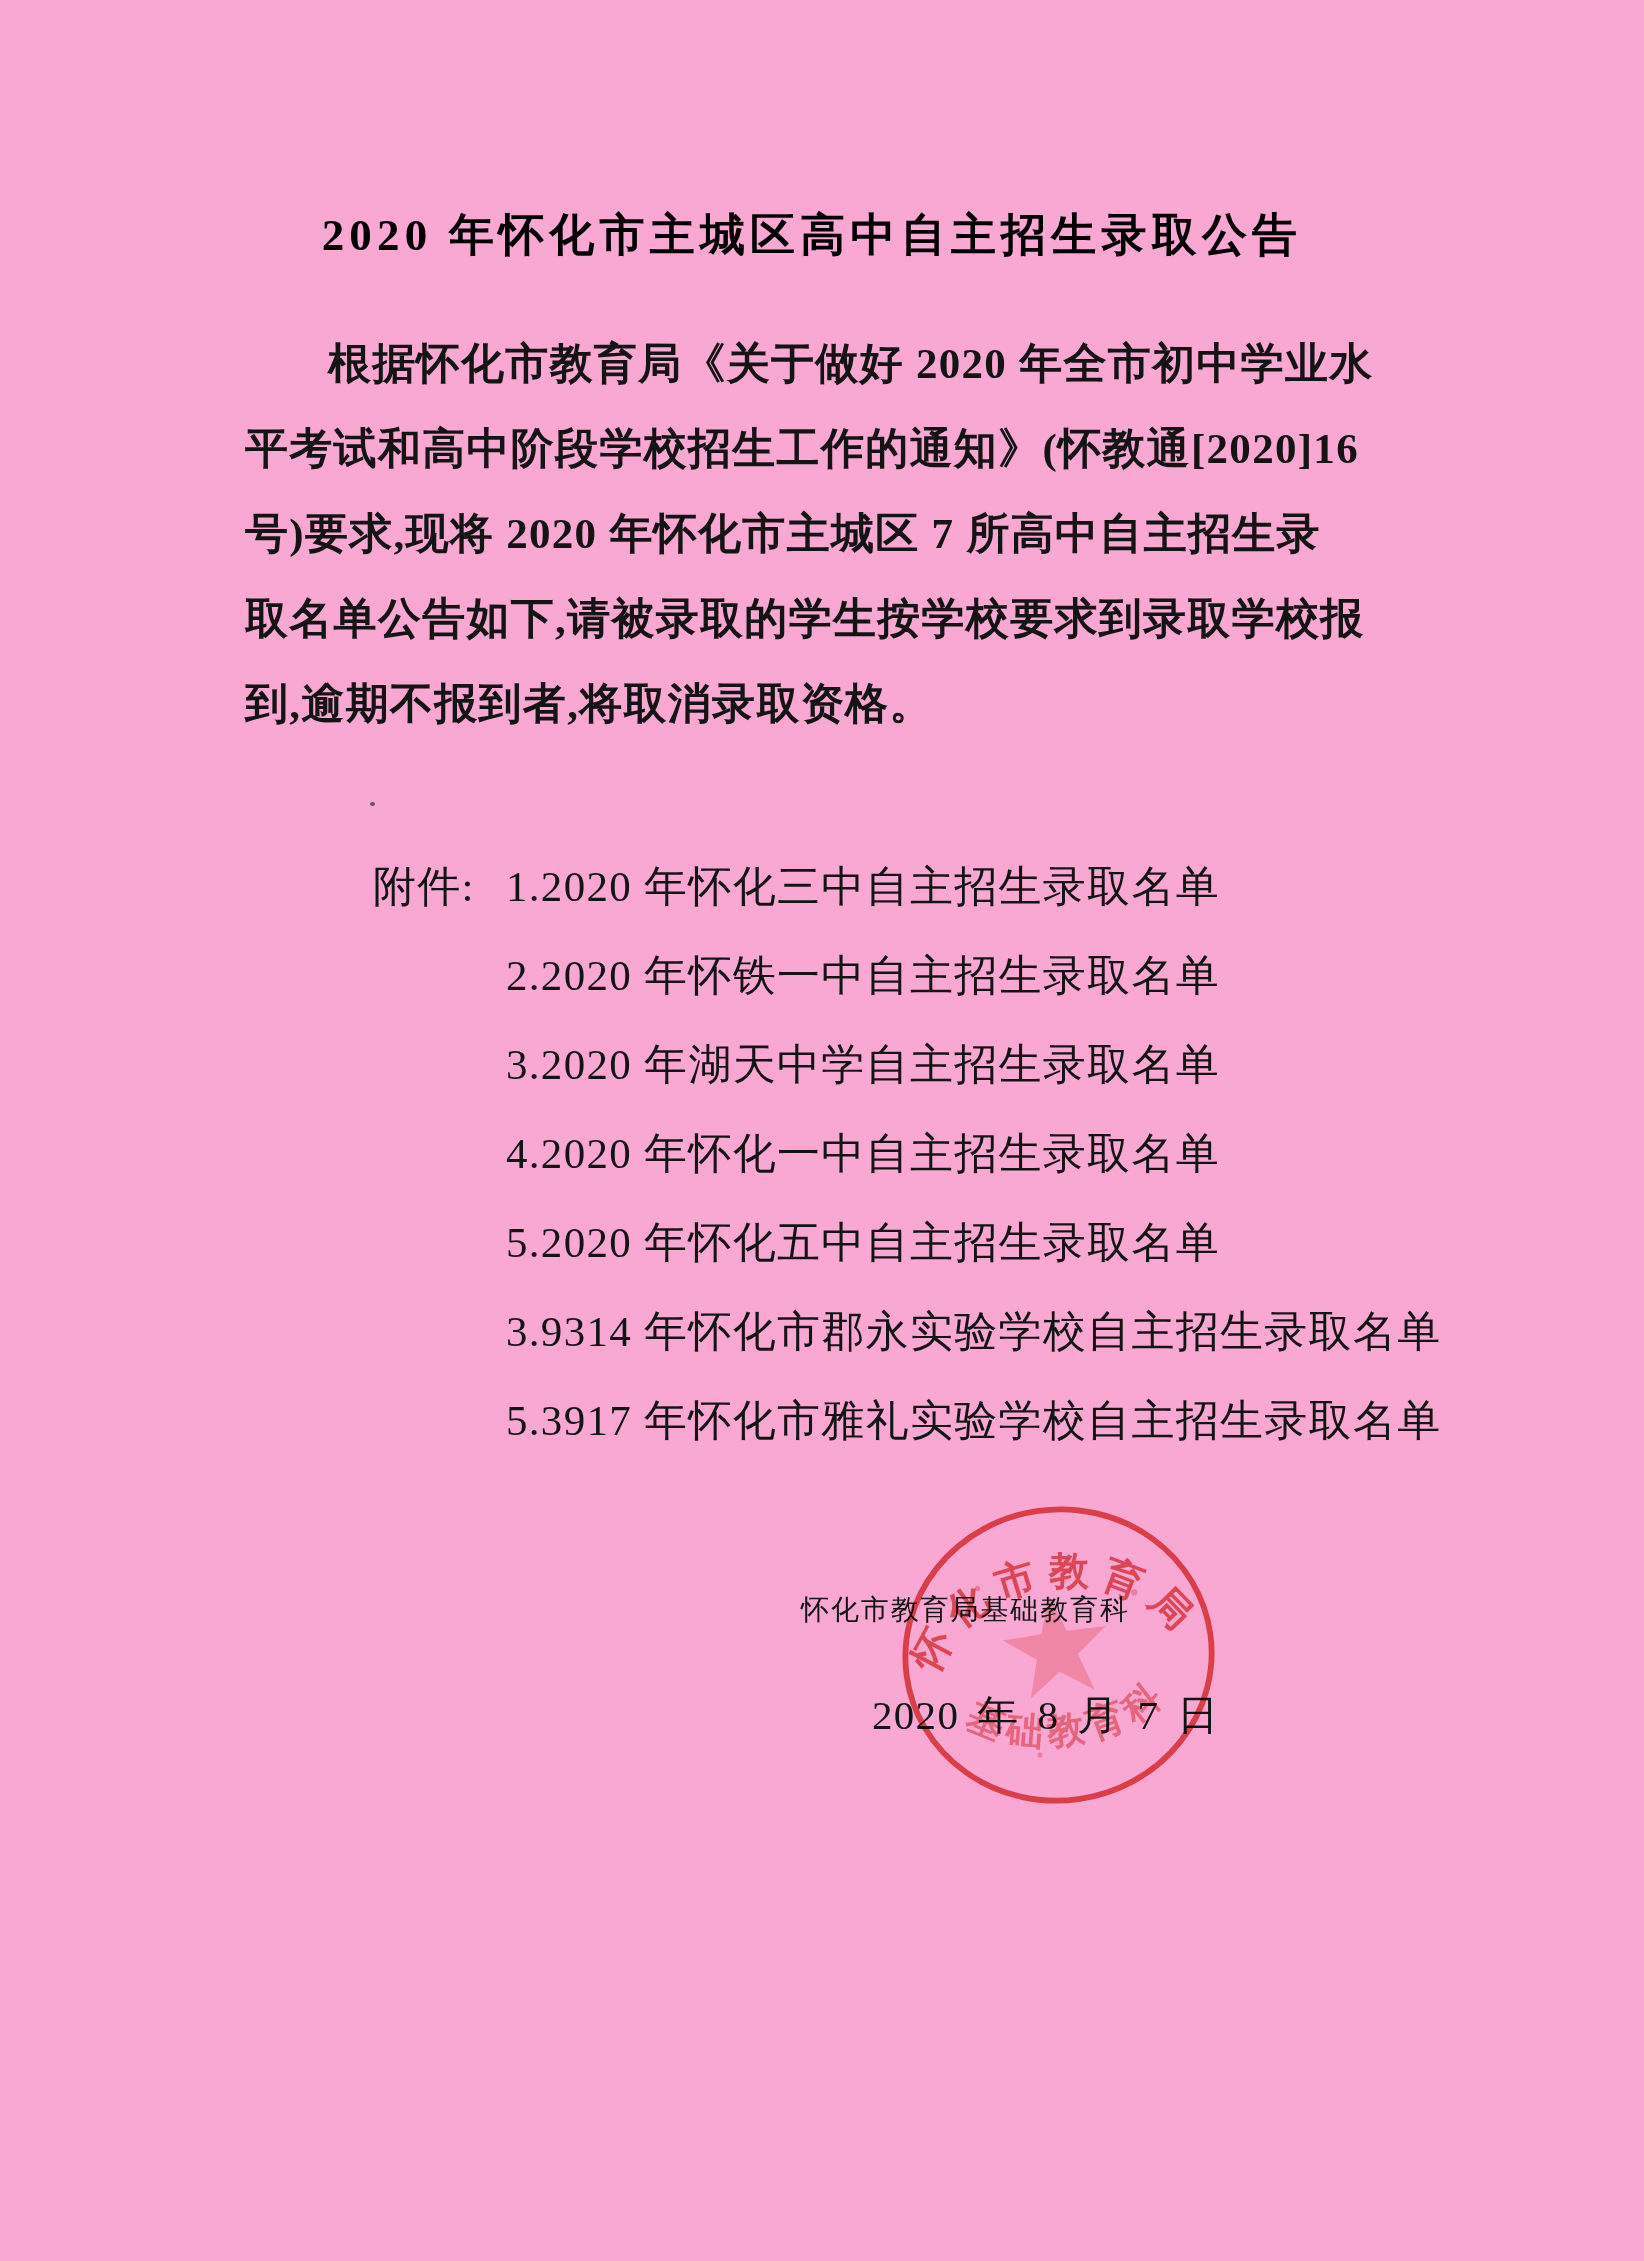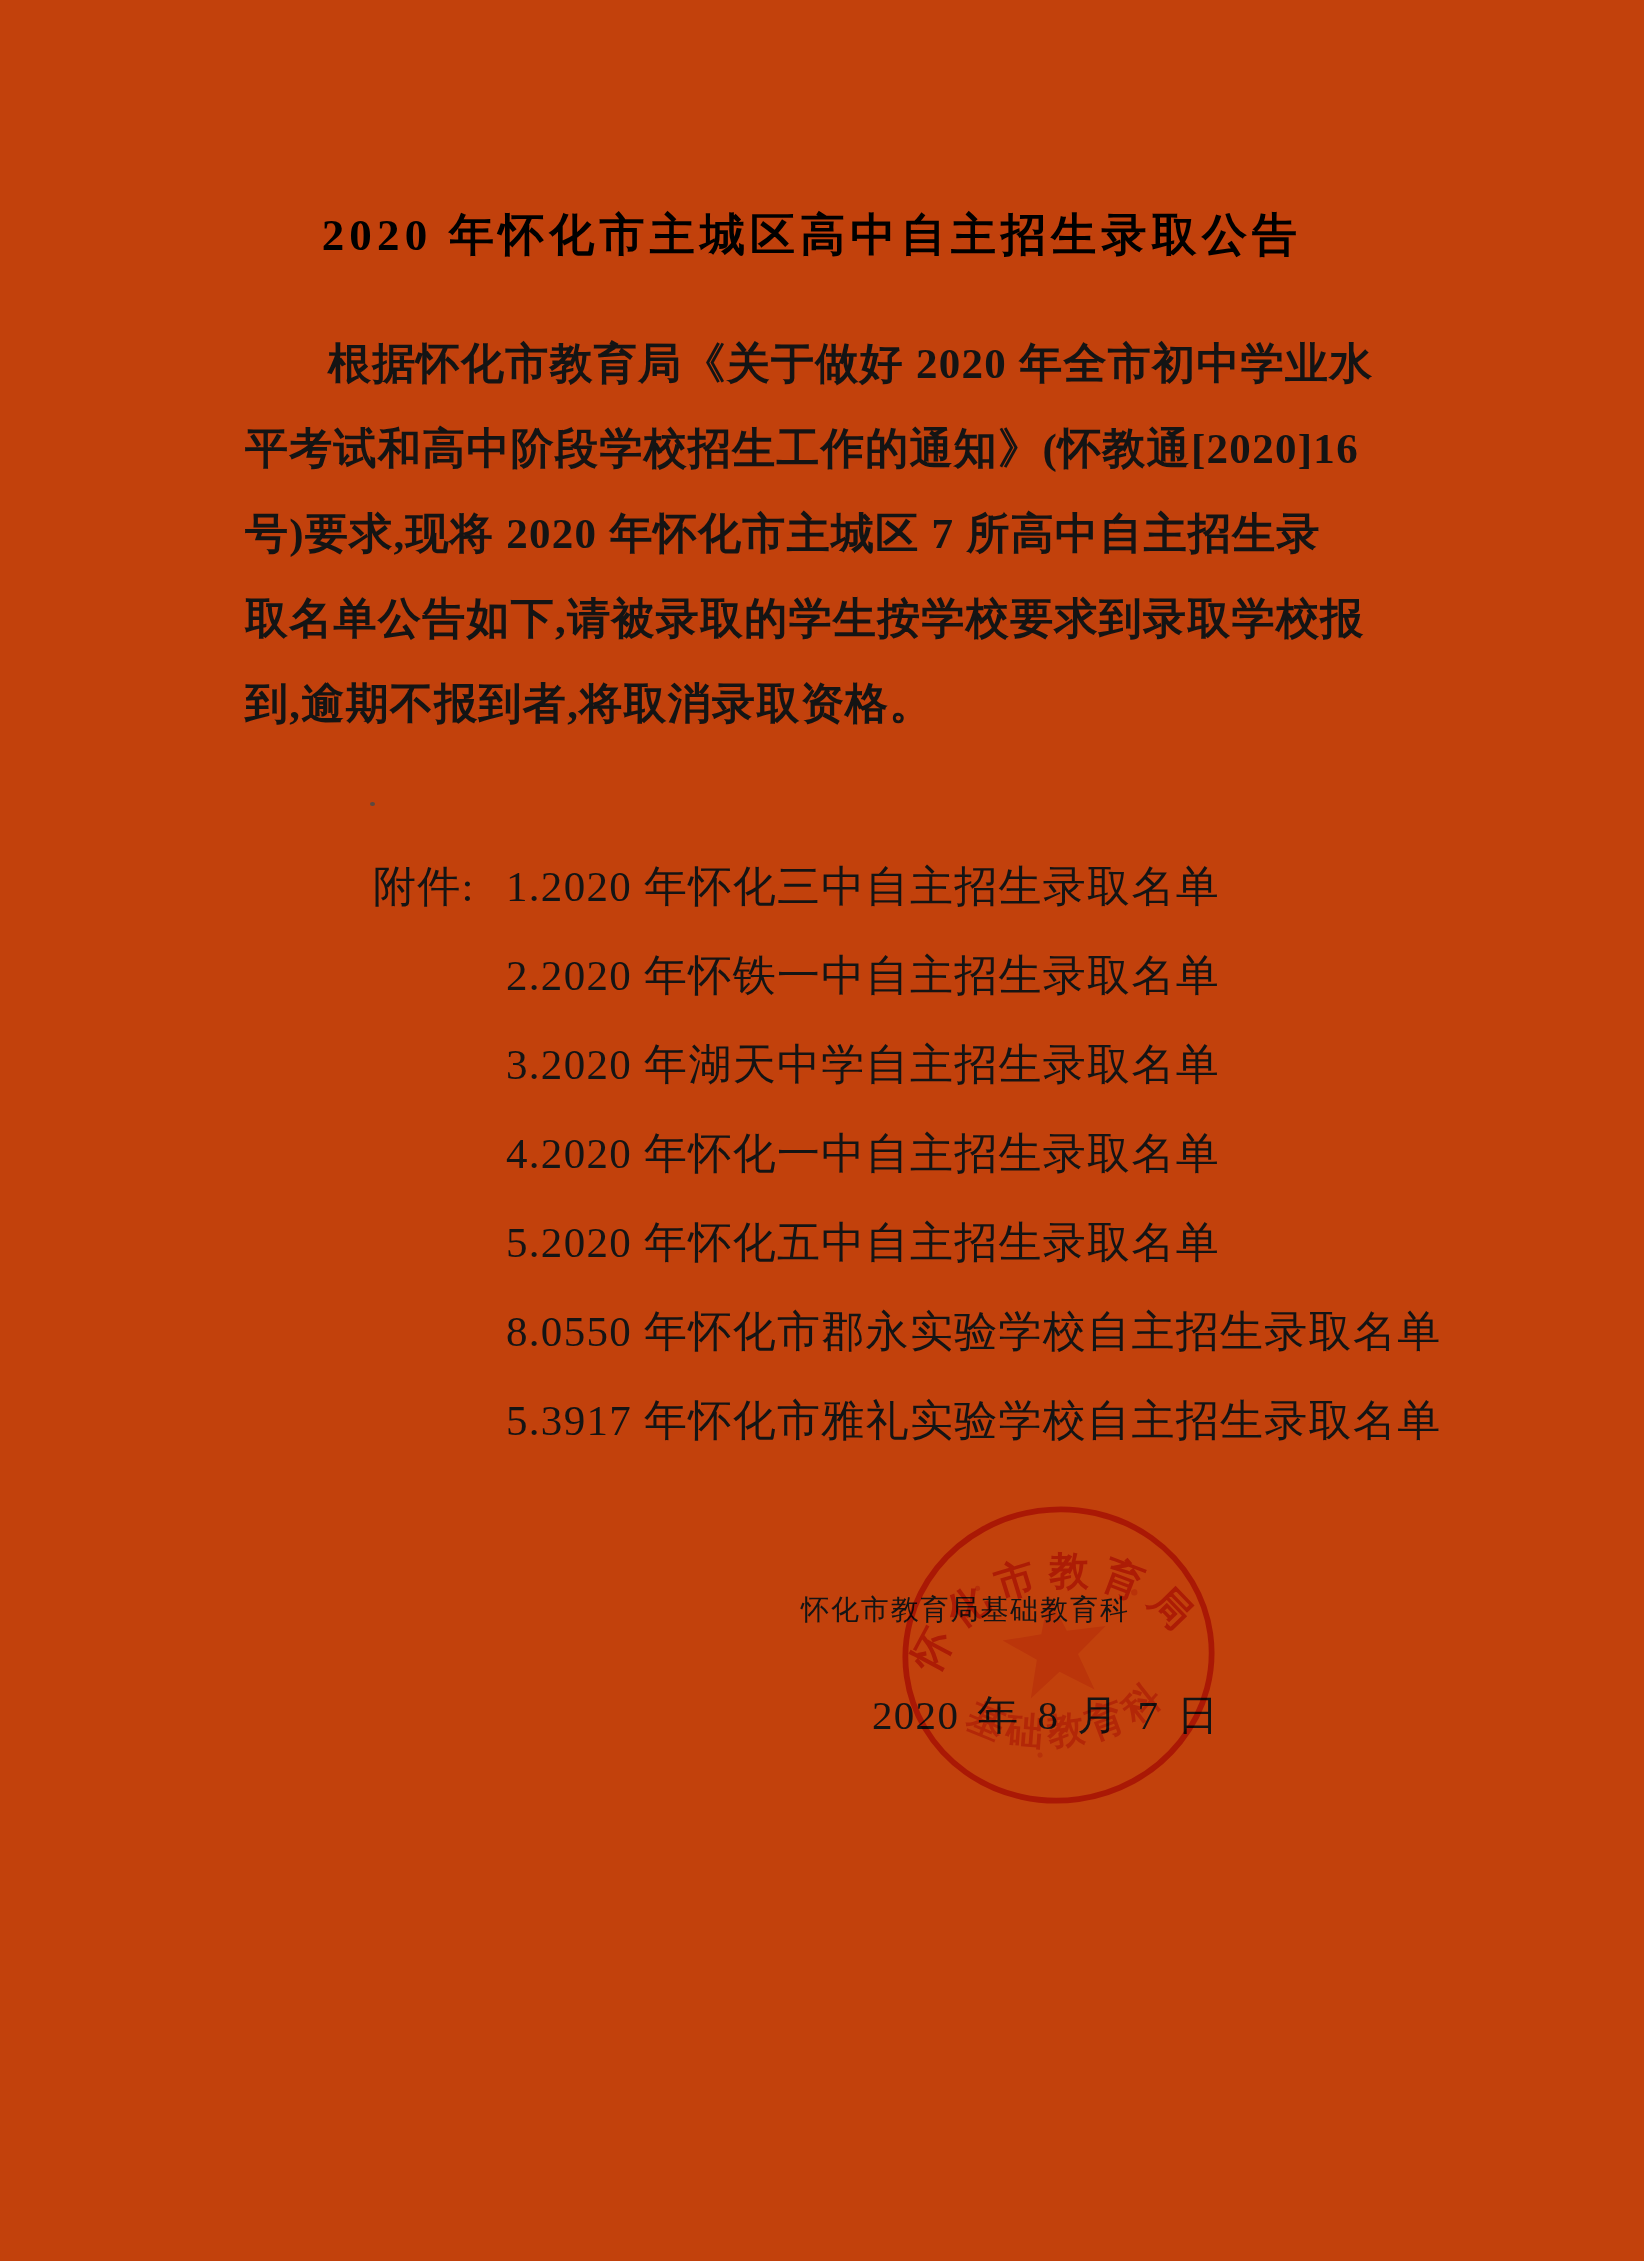--- a/index.html
+++ b/index.html
@@ -1,20 +1,20 @@
 <!DOCTYPE html>
 <html style="font-size:10.3px"><head>
 <meta charset="utf-8">
 <style>
   html, body { margin: 0; padding: 0; background: #888; }
   .page {
     position: relative;
     width: 1644px;
     height: 2261px;
-    background: #c2410c;
+    background: #f9a8d4;
     overflow: hidden;
     font-family: "Liberation Serif", "DejaVu Serif", serif;
     color: #141414;
   }
   .title {
     position: absolute;
     top: 205px;
     left: 0;
     width: 1624px;
     margin: 0;
@@ -111,21 +111,21 @@
   </div>
 
   <div class="attachments">
     <div class="att-row">
       <span class="att-label">附件:</span><span>1.2020 年怀化三中自主招生录取名单</span>
     </div>
     <div class="att-row indented">2.2020 年怀铁一中自主招生录取名单</div>
     <div class="att-row indented">3.2020 年湖天中学自主招生录取名单</div>
     <div class="att-row indented">4.2020 年怀化一中自主招生录取名单</div>
     <div class="att-row indented">5.2020 年怀化五中自主招生录取名单</div>
-    <div class="att-row indented">8.0550 年怀化市郡永实验学校自主招生录取名单</div>
+    <div class="att-row indented">3.9314 年怀化市郡永实验学校自主招生录取名单</div>
     <div class="att-row indented">5.3917 年怀化市雅礼实验学校自主招生录取名单</div>
   </div>
 
   <div class="signature">怀化市教育局基础教育科</div>
 
   <div class="date">2020 年 8 月 7 日</div>
 
   <svg class="stamp" viewBox="0 0 520 500" xmlns="http://www.w3.org/2000/svg">
     <defs>
       <path id="arcTop" d="M 62,300 A 198,158 0 0 1 458,300" fill="none"></path>

